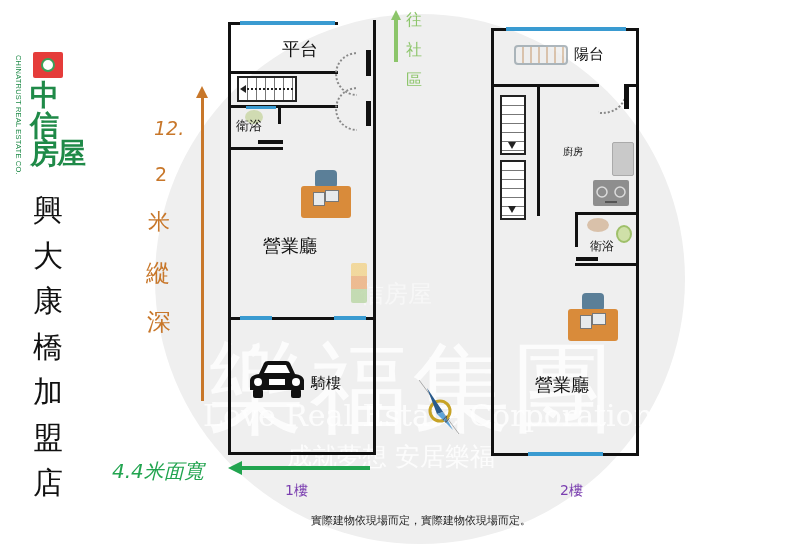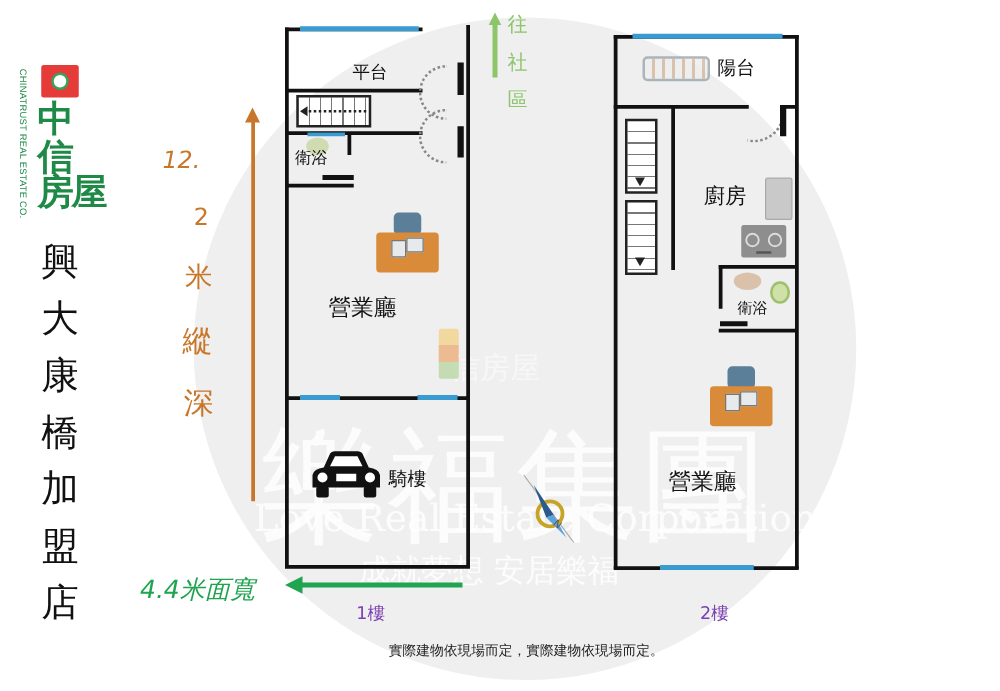--- a/index.html
+++ b/index.html
@@ -50,21 +50,21 @@
   <span>康</span>
   <span>橋</span>
   <span>加</span>
   <span>盟</span>
   <span>店</span>
 </div>
 
 <div>
   <div class="abs" style="left:201px;top:96px;width:3px;height:305px;background:#c8772a;"></div>
   <div class="abs" style="left:196px;top:86px;width:0;height:0;border-left:6px solid transparent;border-right:6px solid transparent;border-bottom:12px solid #c8772a;"></div>
-  <div class="abs hand" style="left:130px;top:117px;font-size:19px;color:#c8772a;font-style:italic;">12.</div>
+  <div class="abs hand" style="left:154px;top:117px;font-size:19px;color:#c8772a;font-style:italic;">12.</div>
   <div class="abs hand" style="left:155px;top:163px;font-size:19px;color:#c8772a;">2</div>
   <div class="abs hand" style="left:148px;top:207px;font-size:22px;color:#c8772a;">米</div>
   <div class="abs hand" style="left:146px;top:257px;font-size:24px;color:#c8772a;">縱</div>
   <div class="abs hand" style="left:147px;top:306px;font-size:24px;color:#c8772a;">深</div>
 </div>
 
 <div>
   <div class="abs hand" style="left:112px;top:458px;font-size:20px;color:#21a44f;font-style:italic;">4.4米面寬</div>
   <div class="abs" style="left:228px;top:461px;width:0;height:0;border-top:7px solid transparent;border-bottom:7px solid transparent;border-right:14px solid #21a44f;"></div>
   <div class="abs" style="left:240px;top:466px;width:130px;height:4px;background:#21a44f;"></div>
@@ -97,21 +97,21 @@
   <div class="abs" style="left:243px;top:88px;width:50px;border-top:2px dotted #222;"></div>
   <div class="abs" style="left:240px;top:85px;width:0;height:0;border-top:4px solid transparent;border-bottom:4px solid transparent;border-right:6px solid #222;"></div>
 
   <div class="win" style="left:246px;top:106px;width:30px;height:3px;"></div>
   <div class="wall" style="left:278px;top:106px;width:3px;height:18px;"></div>
   <div class="abs" style="left:245px;top:110px;width:18px;height:14px;border-radius:50%;background:#c8d6a2;opacity:0.8;"></div>
   <div class="room-label hand" style="left:236px;top:117px;font-size:13px;">衛浴</div>
   <div class="wall" style="left:228px;top:147px;width:55px;height:3px;"></div>
   <div class="wall" style="left:258px;top:140px;width:25px;height:4px;"></div>
 
-  <div class="room-label hand" style="left:282px;top:37px;font-size:14px;margin-top:12px;">平台</div>
+  <div class="room-label hand" style="left:282px;top:37px;font-size:18px;">平台</div>
 
   <div class="desk" style="left:301px;top:170px;width:50px;height:50px;">
     <div class="chair"></div>
       <div class="table"></div>
     <div class="mon" style="left:12px;top:22px;width:10px;height:12px;"></div>
     <div class="mon" style="left:24px;top:20px;width:12px;height:10px;"></div>
   </div>
   <div class="room-label hand" style="left:263px;top:234px;font-size:18px;">營業廳</div>
   <div class="abs" style="left:351px;top:263px;width:16px;height:40px;background:linear-gradient(#f2d38a 0 33%,#ecae7a 33% 66%,#b9d6a4 66% 100%);opacity:0.8;border-radius:2px;"></div>
 
@@ -157,21 +157,21 @@
   <div class="wall" style="left:624px;top:84px;width:5px;height:25px;"></div>
   <div class="abs" style="left:514px;top:45px;width:50px;height:16px;border:2px solid #9aa6ad;border-radius:4px;background:repeating-linear-gradient(90deg,#eee 0 6px,#d4b89c 6px 8px);opacity:0.8;"></div>
   <div class="room-label hand" style="left:574px;top:45px;font-size:15px;">陽台</div>
 
   <div class="wall" style="left:537px;top:86px;width:3px;height:130px;"></div>
   <div class="stair" style="left:500px;top:95px;width:26px;height:60px;background:repeating-linear-gradient(180deg,#fff 0 8px,#777 8px 9px);"></div>
   <div class="stair" style="left:500px;top:160px;width:26px;height:60px;background:repeating-linear-gradient(180deg,#fff 0 8px,#777 8px 9px);"></div>
   <div class="abs" style="left:508px;top:142px;width:0;height:0;border-left:4px solid transparent;border-right:4px solid transparent;border-top:7px solid #222;"></div>
   <div class="abs" style="left:508px;top:206px;width:0;height:0;border-left:4px solid transparent;border-right:4px solid transparent;border-top:7px solid #222;"></div>
 
-  <div class="room-label hand" style="left:563px;top:145px;font-size:17px;">廚房</div>
+  <div class="room-label hand" style="left:563px;top:145px;font-size:10px;">廚房</div>
   <div class="abs" style="left:612px;top:142px;width:20px;height:32px;background:#c9c9c9;border:1px solid #aaa;border-radius:2px;"></div>
   <div class="abs" style="left:593px;top:180px;width:36px;height:26px;background:#8e8e8e;border-radius:2px;">
     <svg width="36" height="26" viewBox="0 0 36 26">
         <circle cx="9" cy="12" r="5" fill="none" stroke="#dcdcdc" stroke-width="1.5"></circle>
         <circle cx="27" cy="12" r="5" fill="none" stroke="#dcdcdc" stroke-width="1.5"></circle>
         <rect x="12" y="21" width="12" height="2" fill="#555"></rect>
       </svg>
   </div>
 
   <div class="wall" style="left:575px;top:212px;width:63px;height:3px;"></div>

